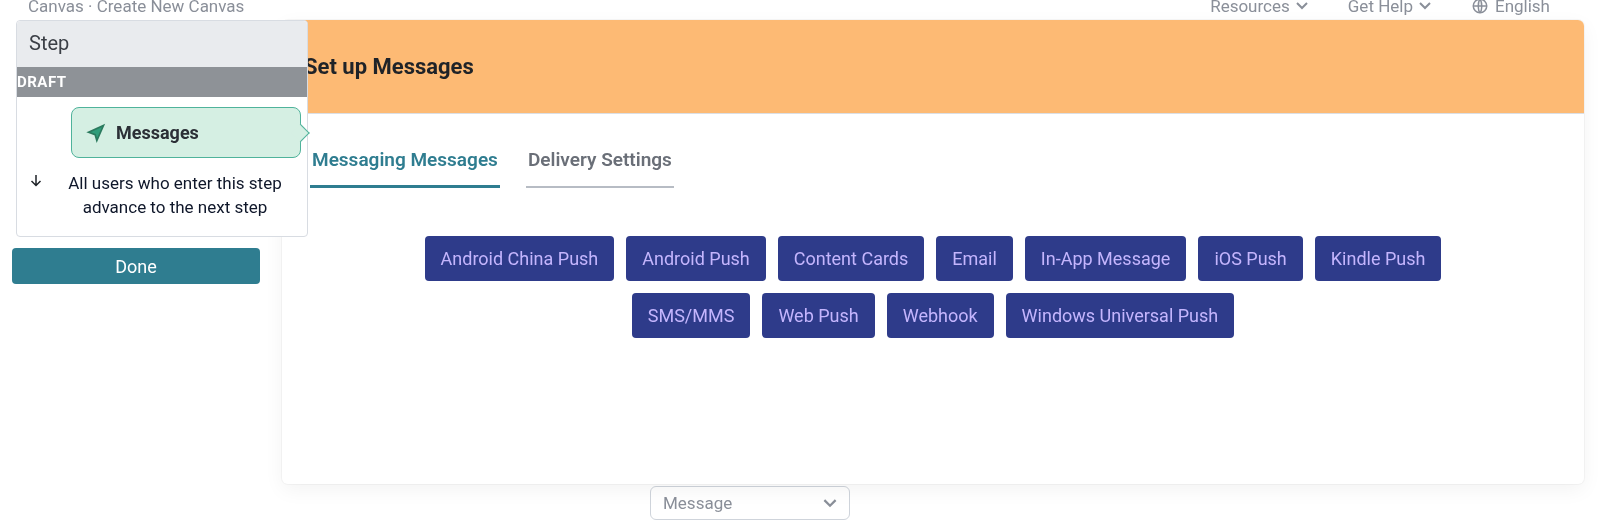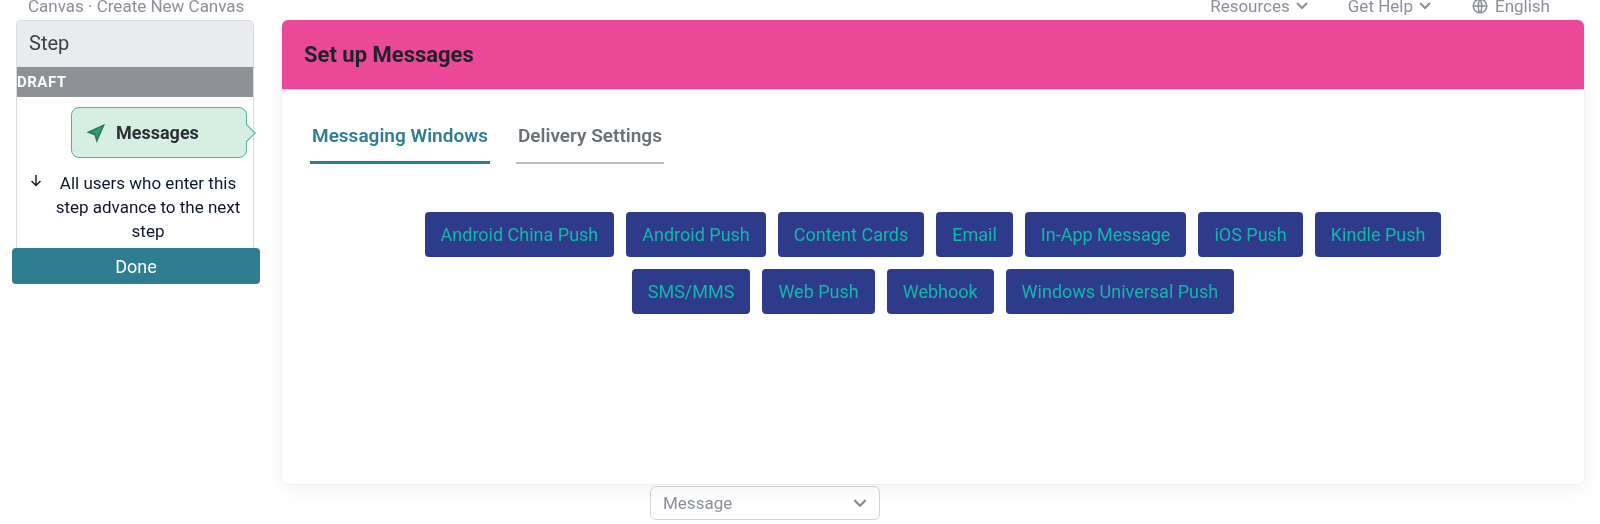--- a/index.html
+++ b/index.html
@@ -8,27 +8,27 @@
       background: #ffffff;
       width: 1600px;
       height: 524px;
       position: relative;
       overflow: hidden;
     }
     .bg-hints { position: absolute; inset: 0; pointer-events: none; color: #8a8f99; }
     .bg-top-left { position: absolute; left: 28px; top: -4px; font-size: 17px; }
     .bg-top-right { position: absolute; right: 50px; top: -4px; font-size: 17px; display: flex; align-items: center; gap: 40px; }
     .bg-top-right .item { display: flex; align-items: center; gap: 6px; }
-    .bg-bottom { position: absolute; left: 650px; top: 486px; display: flex; align-items: center; gap: 6px; border: 1px solid #cfd4db; border-radius: 6px; padding: 6px 12px; color:#8a8f99; font-size:17px; width: 230px; justify-content: space-between;}
+    .bg-bottom { position: absolute; left: 650px; top: 486px; display: flex; align-items: center; gap: 6px; border: 1px solid #cfd4db; border-radius: 6px; padding: 6px 12px; color:#8a8f99; font-size:17px; width: 200px; justify-content: space-between;}
 
     .sidebar {
       position: absolute;
       left: 16px;
       top: 20px;
-      width: 238px;
+      width: 292px;
       border: 1px solid #d8dce2;
       border-radius: 4px;
       background: #fff;
       z-index: 2;
     }
     .sidebar-header {
       background: #e9ebee;
       padding: 10px 12px 12px 12px;
       font-size: 20px;
       color: #3b3f46;
@@ -106,22 +106,22 @@
       top: 20px;
       right: 16px;
       bottom: 40px;
       background: #fff;
       border-radius: 6px;
       box-shadow: 0 0 0 1px rgba(0,0,0,0.03), 0 6px 20px rgba(0,0,0,0.05);
       overflow: hidden;
       z-index: 1;
     }
     .panel-header {
-      background: #ec4899;
-      padding: 22px 22px;
+      background: #fdba74;
+      padding: 34px 22px;
       border-bottom: 1px solid #dcdfe4;
     }
     .panel-title {
       font-size: 22px;
       font-weight: 700;
       color: #1f2328;
     }
     .panel-body {
       padding: 20px 28px 40px 28px;
     }
@@ -161,21 +161,21 @@
       display: flex;
       flex-wrap: wrap;
       justify-content: center;
       gap: 12px;
       max-width: 1080px;
       margin-left: auto;
       margin-right: auto;
     }
     .chan {
       background: #2e3b8a;
-      color: #14b8a6;
+      color: #c4b5fd;
       border-radius: 4px;
       padding: 12px 16px;
       font-size: 18px;
       cursor: pointer;
       white-space: nowrap;
     }
     .icon { display: inline-flex; align-items: center; justify-content: center; }
   </style>
 </head>
 <body>
@@ -245,21 +245,21 @@
 <div class="done-button">
   <span>Done</span>
 </div>
 
 <div class="panel">
   <div class="panel-header">
     <div class="panel-title">Set up Messages</div>
   </div>
   <div class="panel-body">
     <div class="tabs" id="tabs">
-        <div class="tab active">Messaging Windows</div>
+        <div class="tab active">Messaging Messages</div>
         <div class="tab">Delivery Settings</div>
       </div>
     <div class="center">
       <div class="channel-buttons" id="channels">
           <div class="chan">Android China Push</div>
           <div class="chan">Android Push</div>
           <div class="chan">Content Cards</div>
           <div class="chan">Email</div>
           <div class="chan">In-App Message</div>
           <div class="chan">iOS Push</div>

